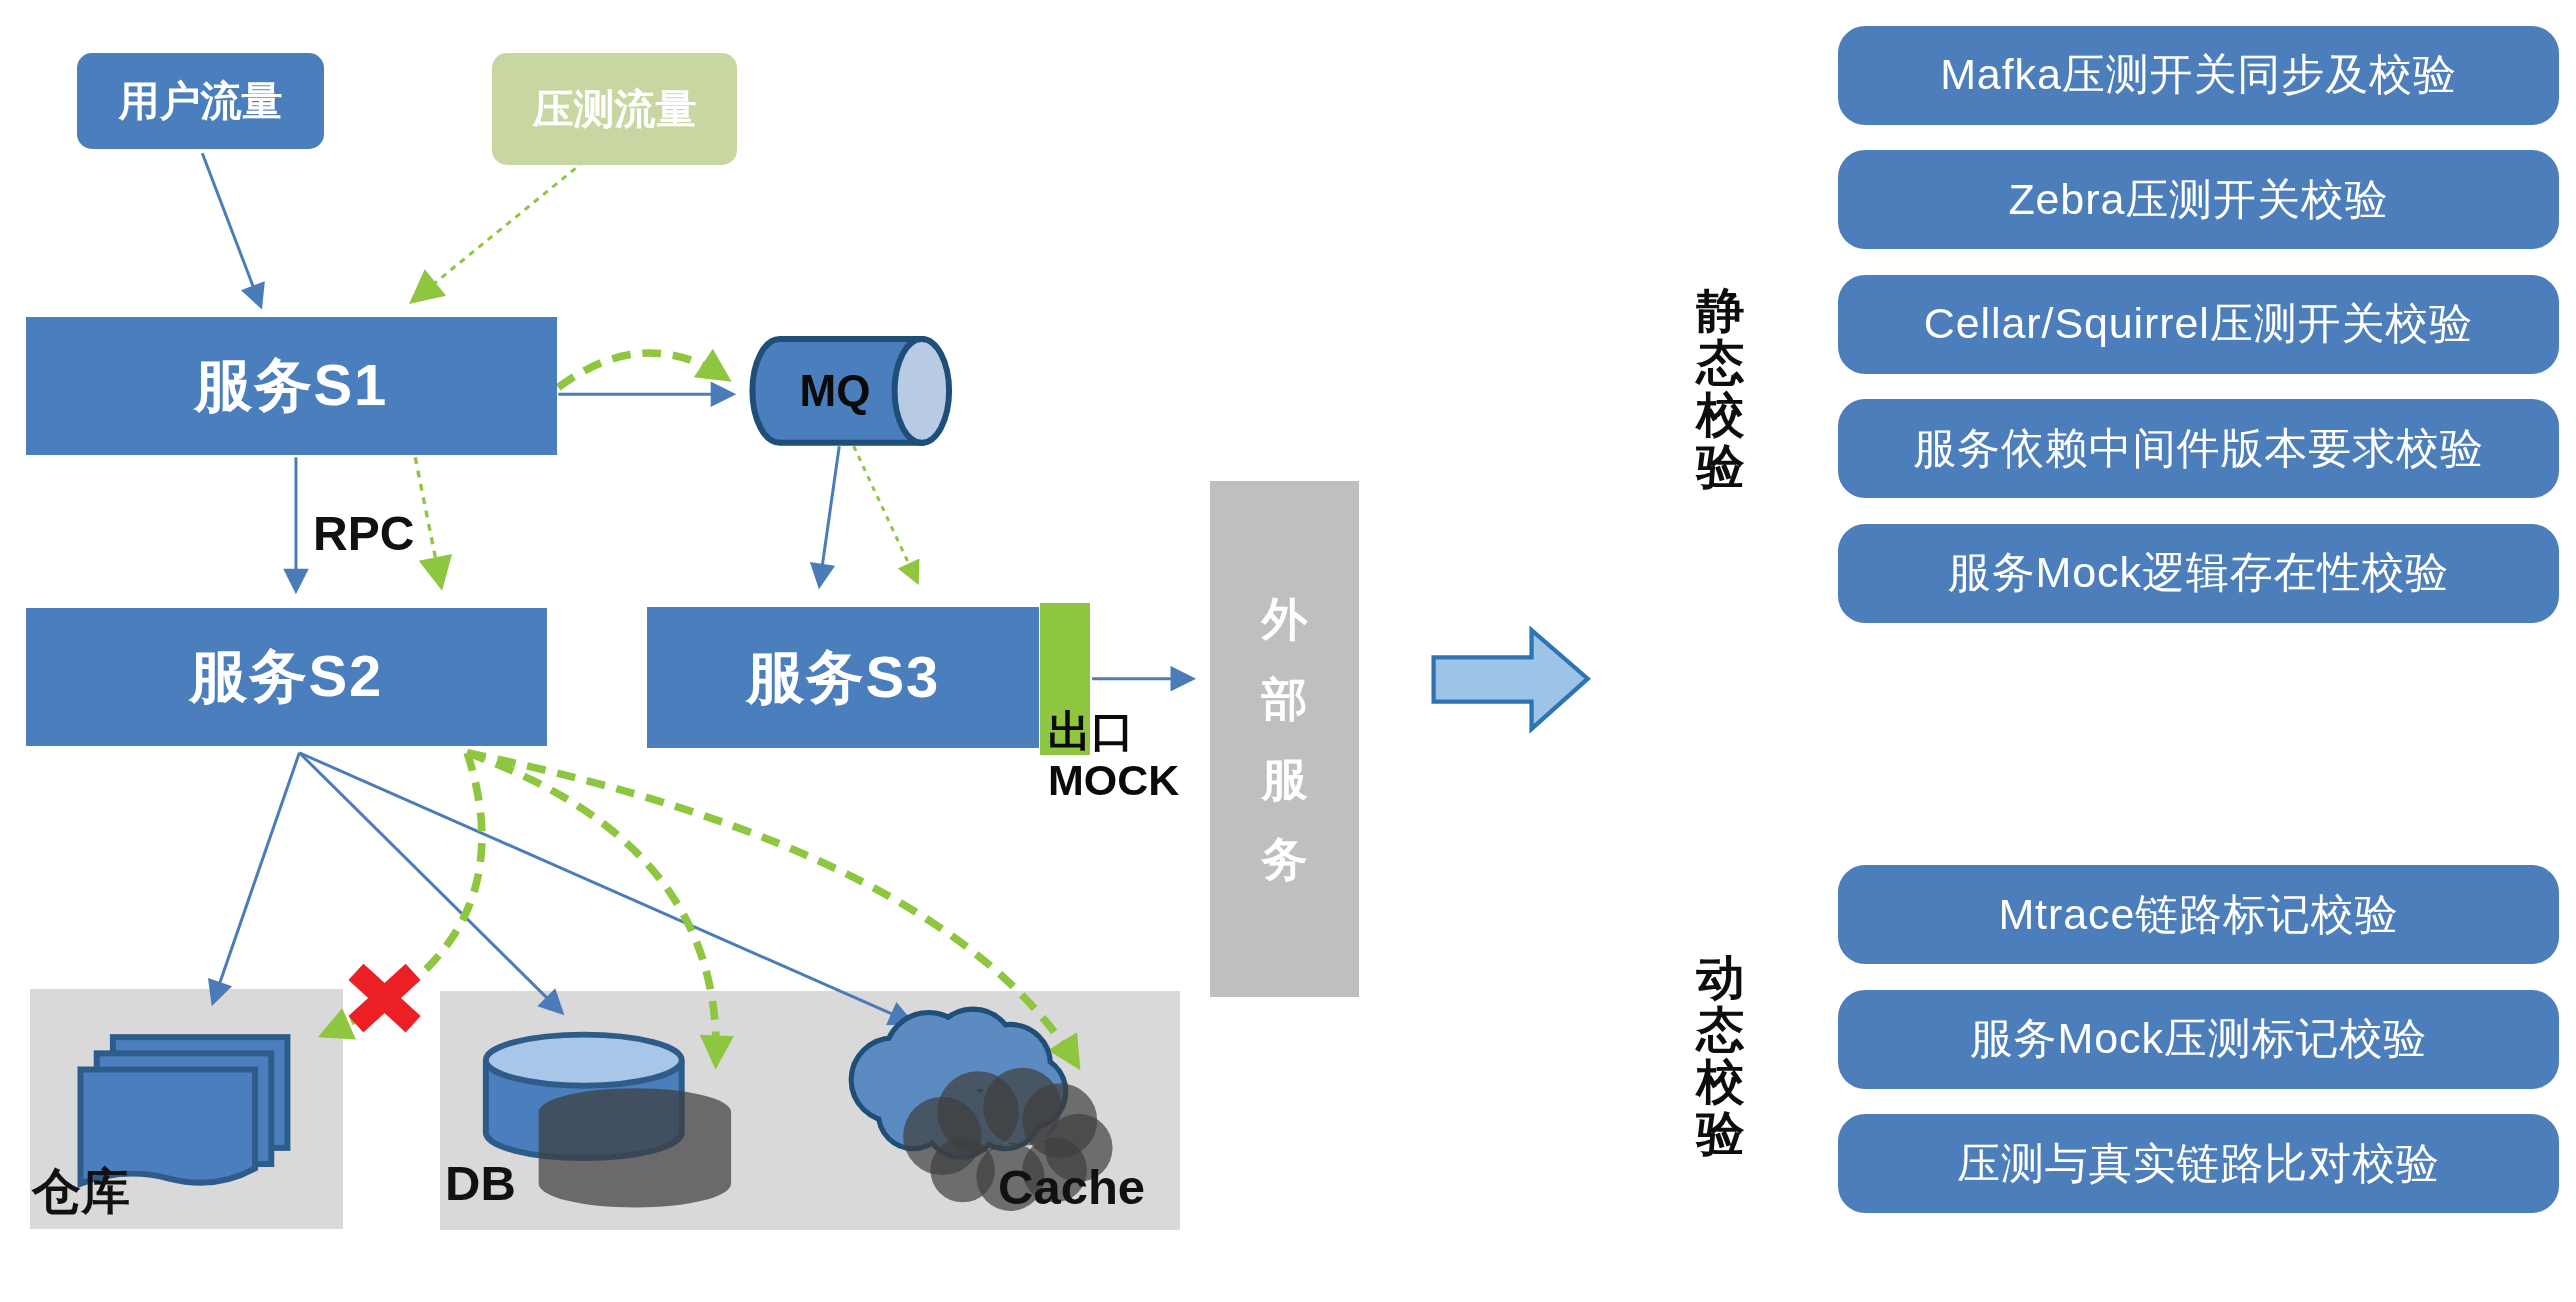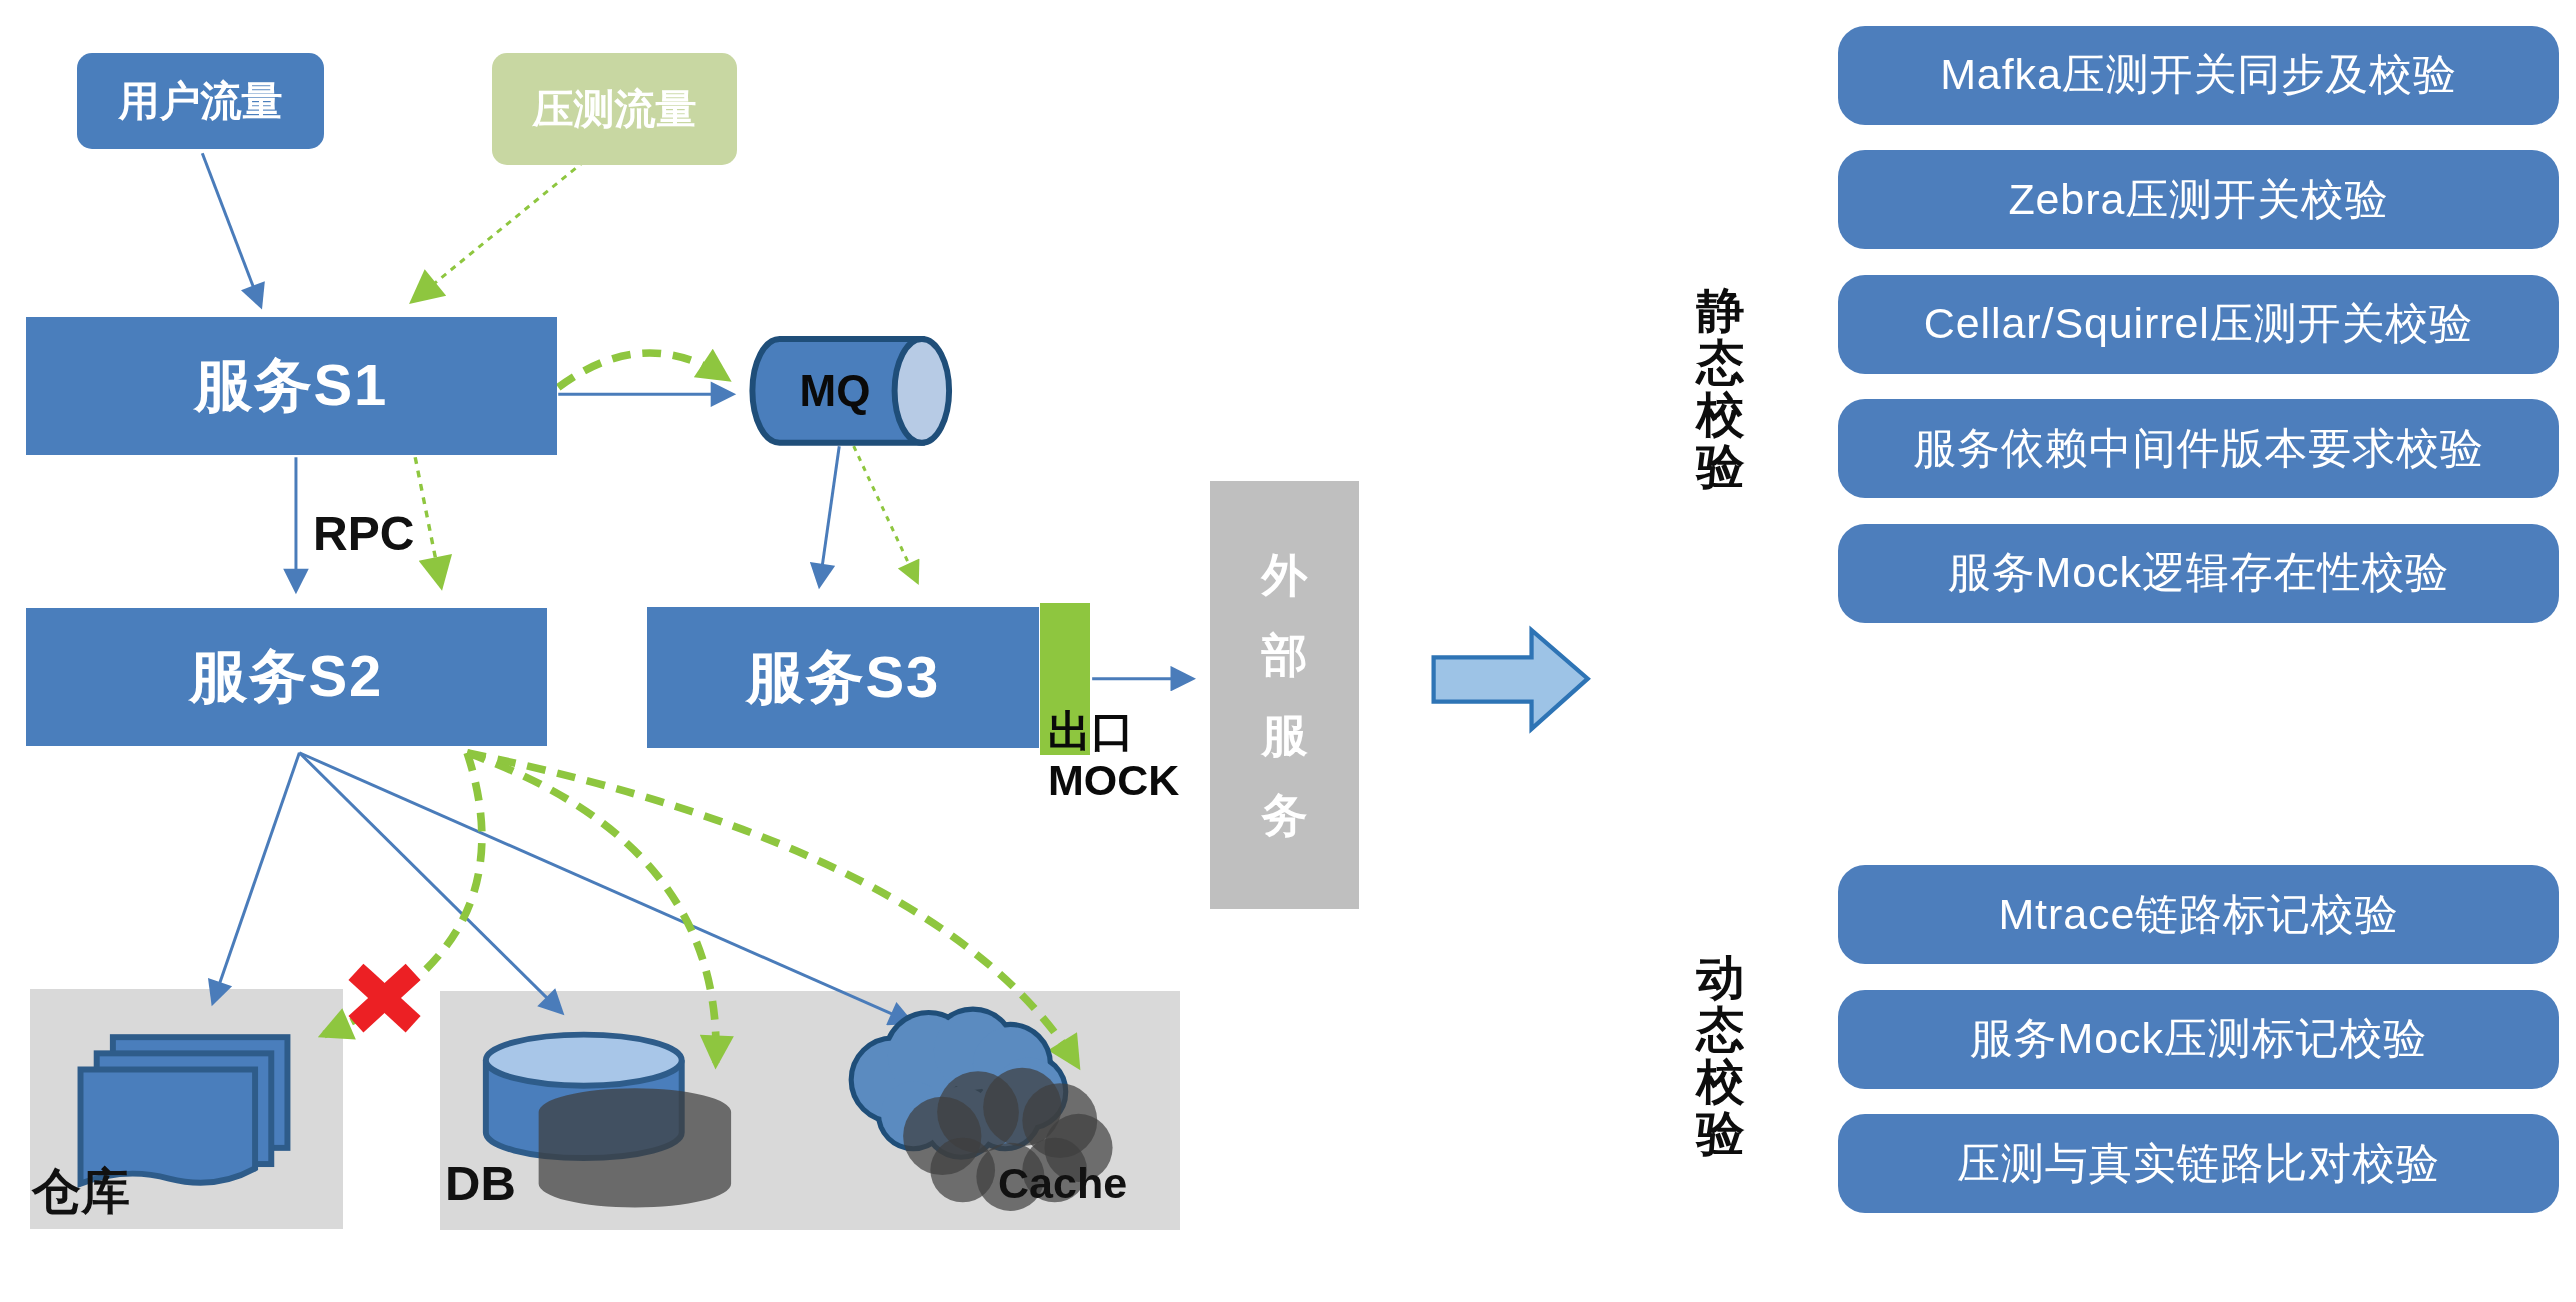--- a/index.html
+++ b/index.html
@@ -172,27 +172,27 @@
 
   <div class="mq-label" style="left:750px;top:366px;">MQ</div>
 
   <div class="black-label" style="left:313px;top:506px;font-size:48px;">RPC</div>
 
   <div class="exit-label" style="left:1048px;top:707px;">
     <div>出口</div>
     <div>MOCK</div>
   </div>
 
-  <div class="ext-box" style="left:1210px;top:481px;width:149px;height:428px;">
+  <div class="ext-box" style="left:1210px;top:481px;width:149px;height:516px;">
     <div class="vchars">外部服务</div>
   </div>
 
   <div class="black-label" style="left:32px;top:1159px;font-size:49px;">仓库</div>
   <div class="black-label" style="left:445px;top:1155px;font-size:49px;">DB</div>
-  <div class="black-label" style="left:998px;top:1159px;font-size:43px;">Cache</div>
+  <div class="black-label" style="left:998px;top:1159px;font-size:49px;">Cache</div>
 
   <div class="vtitle" style="left:1694px;top:285px;">静态校验</div>
   <div class="vtitle" style="left:1694px;top:952px;">动态校验</div>
 
   <div class="check-list" style="top:25.6px;">
 
       <div class="check-item">
         <span>Mafka压测开关同步及校验</span>
       </div>
 

